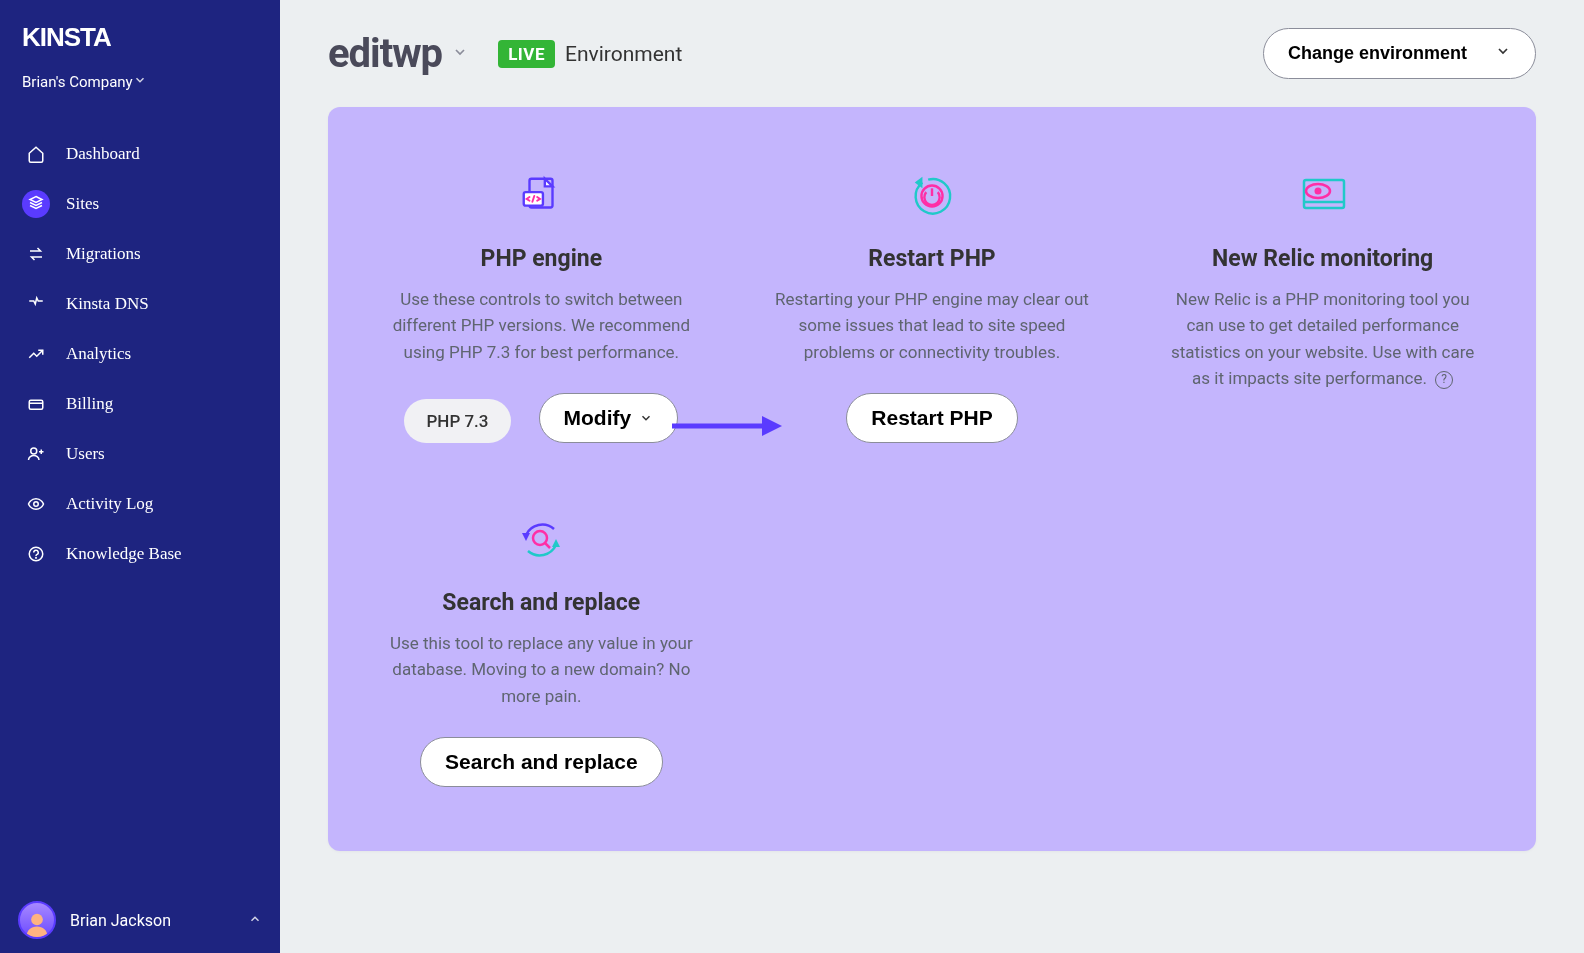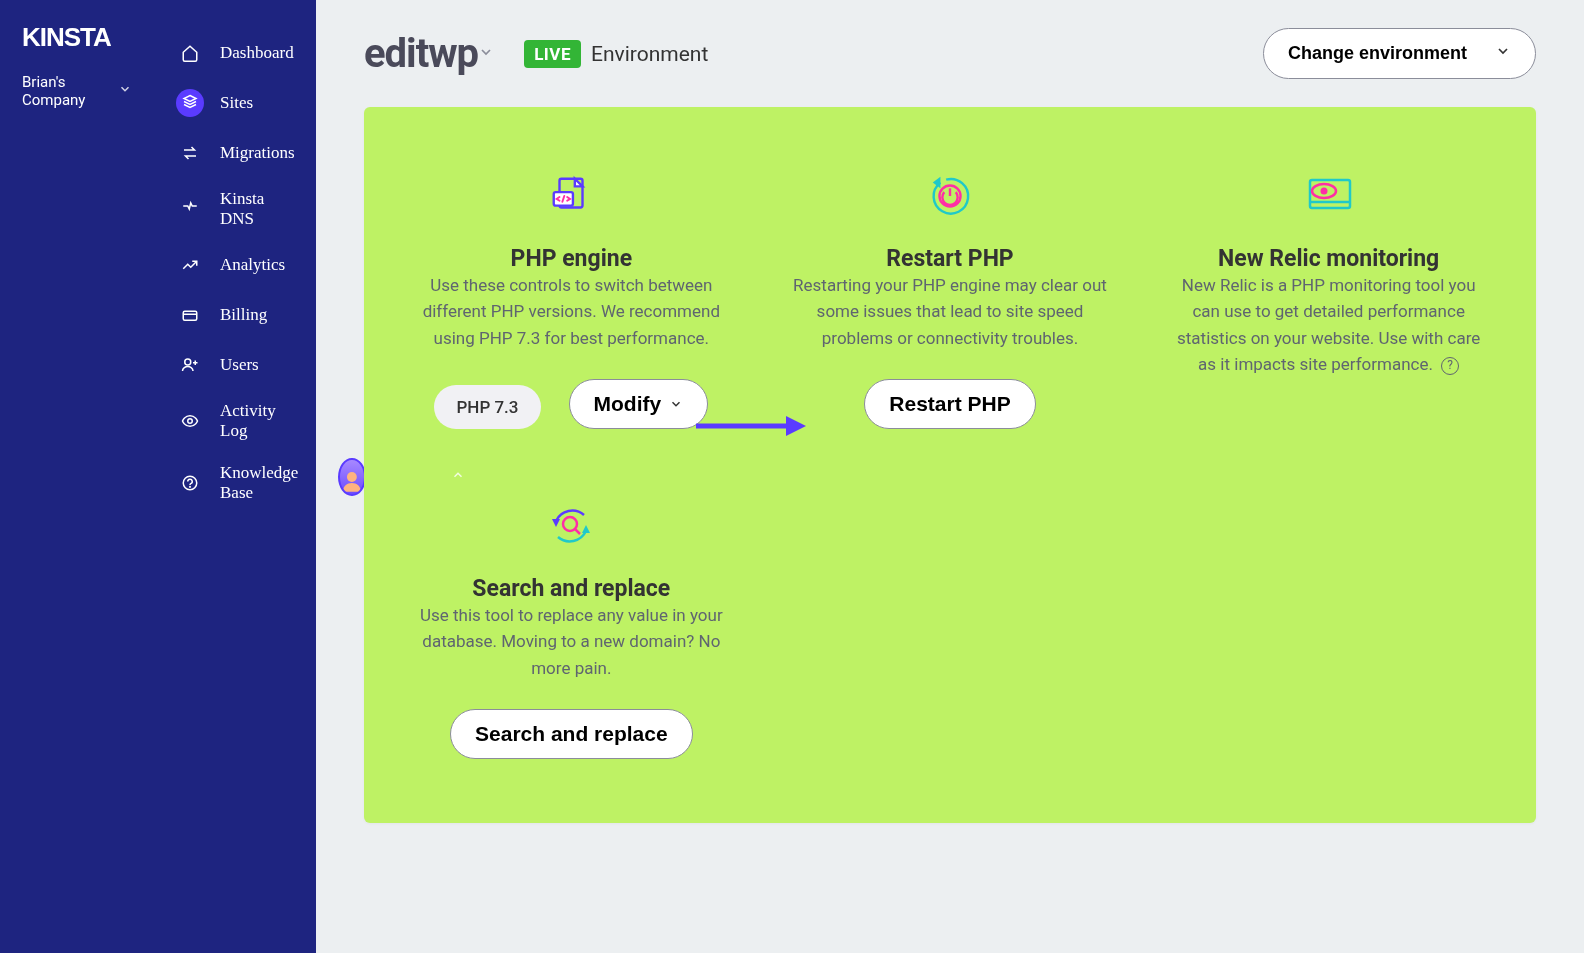--- a/index.html
+++ b/index.html
@@ -1,48 +1,48 @@
 <!DOCTYPE html>
 <html><head>
   <meta charset="utf-8">
   <style>
     * { margin: 0; padding: 0; box-sizing: border-box; }
     body { font-family: -apple-system, BlinkMacSystemFont, "Segoe UI", Roboto, Helvetica, Arial, sans-serif; background: #eceff1; color: #333; width: 1584px; height: 953px; overflow: hidden; display: flex; }
     
     
-    .sidebar { width: 316px; background: #1e2480; color: #fff; display: flex; flex-direction: row; height: 100%; }
+    .sidebar { width: 280px; background: #1e2480; color: #fff; display: flex; flex-direction: column; height: 100%; }
     .sidebar-top { padding: 24px 22px 10px 22px; }
     .logo { font-weight: 700; font-size: 30px; letter-spacing: -1px; }
     .company-row { display: flex; align-items: center; margin-top: 14px; font-size: 15px; cursor: pointer; }
     .nav { margin-top: 28px; flex: 1; font-family: Liberation Serif, serif; }
     .nav-item { display: flex; align-items: center; gap: 16px; padding: 11px 22px; font-size: 17px; cursor: pointer; }
     .nav-item.active .nav-icon-wrap { background: #5a3bff; border-radius: 50%; }
     .nav-icon-wrap { width: 28px; height: 28px; display: flex; align-items: center; justify-content: center; flex-shrink: 0; }
     .sidebar-footer { padding: 14px 18px; display: flex; align-items: center; justify-content: space-between; cursor: pointer; text-align: center; }
     .sidebar-footer-left { display: flex; align-items: center; gap: 14px; }
     .avatar { width: 38px; height: 38px; border-radius: 50%; background: linear-gradient(180deg,#a789ff 0%,#6c4bff 100%); border: 2px solid #5a3bff; display:flex; align-items:flex-end; justify-content:center; overflow:hidden;}
     .avatar svg{width:28px;height:28px;}
     
     
     .main { flex: 1; display: flex; flex-direction: column; }
     .header { padding: 28px 48px; display: flex; align-items: center; justify-content: space-between; }
     .header-left { display: flex; align-items: center; gap: 20px; }
     .site-name { font-size: 40px; font-weight: 700; color: #4a4a5a; letter-spacing: -1px; }
-    .site-name-wrap { display: flex; align-items: center; cursor:pointer;}
+    .site-name-wrap { display: flex; align-items: center; gap: 10px; cursor:pointer;}
     .env-section { display: flex; align-items: center; gap: 10px; }
     .live-badge { background: #33b536; color: #fff; font-weight: 700; font-size: 17px; padding: 4px 10px; border-radius: 4px; letter-spacing: 0.5px;}
     .env-text { font-size: 21px; color: #333; }
     .change-env { background: #fff; border: 1.5px solid #8b8d9a; border-radius: 32px; padding: 14px 24px; display: flex; align-items: center; gap: 28px; font-size: 18px; font-weight: 600; cursor: pointer; }
     
     
-    .content-card { background: #bef264; margin: 0 48px 48px 48px; border-radius: 6px; padding: 64px 48px; display: grid; grid-template-columns: repeat(3, 1fr); column-gap: 60px; row-gap: 72px; box-shadow: 0 1px 3px rgba(0,0,0,0.04);}
+    .content-card { background: #c4b5fd; margin: 0 48px 48px 48px; border-radius: 12px; padding: 64px 48px; display: grid; grid-template-columns: repeat(3, 1fr); column-gap: 60px; row-gap: 72px; box-shadow: 0 1px 3px rgba(0,0,0,0.04);}
     .tool { display: flex; flex-direction: column; align-items: center; text-align: center; position: relative;}
     .tool-icon-area { height: 50px; display:flex; align-items:center; justify-content:center;}
     .tool-title { font-size: 23px; font-weight: 700; color: #333; margin-top: 24px; }
-    .tool-desc { font-size: 17px; color: #5f6570; line-height: 1.55; max-width: 320px;}
+    .tool-desc { font-size: 17px; color: #5f6570; line-height: 1.55; margin-top: 14px; max-width: 320px;}
     .tool-actions { margin-top: 28px; display: flex; align-items: flex-end; gap: 28px; }
     .pill-btn { background: #fff; border: 1.5px solid #8b8d9a; border-radius: 30px; padding: 12px 24px; font-size: 21px; font-weight: 600; cursor: pointer; display:flex; align-items:center; gap:8px;}
     .pill-badge { background: #f1f1f4; border-radius: 30px; padding: 12px 22px; font-size: 17px; font-weight:500; color:#333;}
     .help-circle { display:inline-flex; width:18px; height:18px; border:1.5px solid #5f6570; border-radius:50%; align-items:center; justify-content:center; font-size:12px; margin-left:4px; vertical-align:middle;}
     
     
     .arrow-annotation { position:absolute; right: -80px; top: 240px; }
     
     .chev{opacity:0.8;}
   </style>

